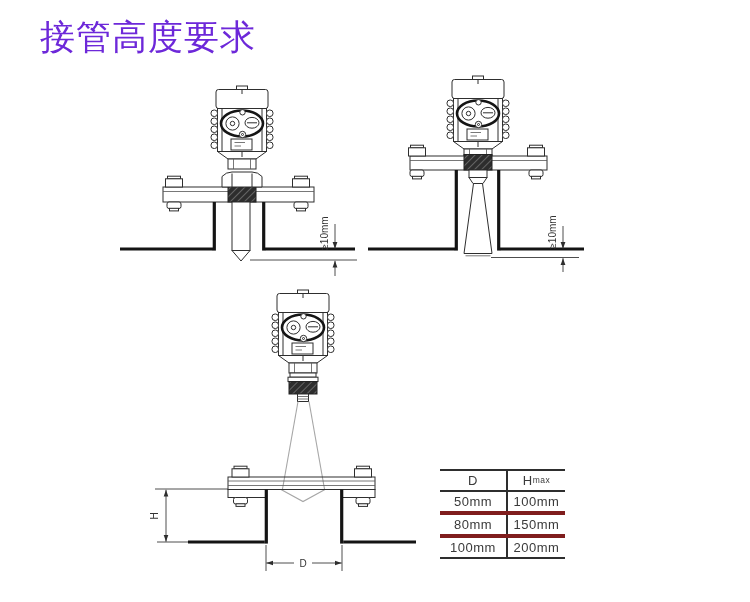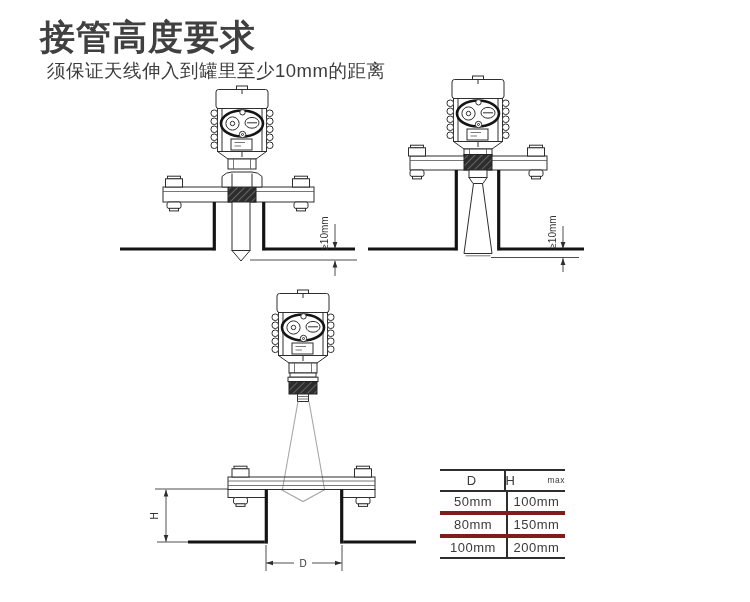--- a/index.html
+++ b/index.html
@@ -1,48 +1,47 @@
 <!DOCTYPE html>
 <html><head>
 <meta charset="utf-8">
 <style>
   html,body{margin:0;padding:0;background:#fff;}
   .page{position:relative;width:750px;height:602px;background:#fff;overflow:hidden;
         font-family:"Liberation Sans","DejaVu Sans",sans-serif;}
-  .page-title{position:absolute;left:40px;top:14px;margin:0;font-size:35px;font-weight:700;
-        letter-spacing:1px;color:#404040;}
+  .page-title{position:absolute;left:40px;top:14px;margin:0;font-size:35px;font-weight:400;
+        letter-spacing:1px;color:#6d28d9;}
   .page-subtitle{position:absolute;left:47px;top:58px;font-size:18.5px;color:#3c3c3c;letter-spacing:0.5px;}
   .drawings-svg{position:absolute;left:0;top:0;}
   
   .spec-table{position:absolute;left:440px;top:469px;width:125px;color:#3a3a3a;font-size:13px;
         border-top:2px solid #2e2e2e;border-bottom:2px solid #2e2e2e;}
   .t-row{display:flex;height:19px;align-items:center;}
   .t-row.sep{border-bottom:4px solid #7f1d1d;}
   .t-row.head{border-bottom:2px solid #2e2e2e;height:19px;}
   .t-c1{width:66px;border-right:2px solid #2e2e2e;text-align:center;height:100%;
         display:flex;align-items:center;justify-content:center;letter-spacing:0.5px;}
   .t-c2{flex:1;text-align:center;height:100%;display:flex;align-items:center;justify-content:center;letter-spacing:0.5px;}
-  .t-c2 sub, .t-c1 sub{font-size:8.5px;line-height:1;padding-left:32px;}
+  .t-c2 sub, .t-c1 sub{font-size:8.5px;line-height:1;}
   
   .ln{stroke:#2e2e2e;fill:none;stroke-width:1;}
   .lnf{stroke:#2e2e2e;fill:#fff;stroke-width:1;}
   .thin{stroke:#555;fill:none;stroke-width:0.8;}
   .thick{stroke:#141414;fill:none;stroke-width:3.2;}
   .ext{stroke:#3a3a3a;fill:none;stroke-width:0.9;}
   .arr{fill:#2e2e2e;stroke:none;}
   .dimtxt{font-family:"Liberation Sans","DejaVu Sans",sans-serif;font-size:10px;fill:#333;}
   .horn{stroke:#a6a6a6;fill:none;stroke-width:1.1;}
 </style>
 </head>
 <body>
 
 <div class="page">
 
   <h1 class="page-title">接管高度要求</h1>
-  <div class="page-subtitle">须保证天线伸入到罐里至少10mm的距离</div>
 
   <svg class="drawings-svg" width="750" height="602" viewBox="0 0 750 602">
     <defs>
       <pattern id="thr" width="5" height="5" patternUnits="userSpaceOnUse" patternTransform="rotate(45)">
         <rect width="5" height="5" fill="#2d2d2d"></rect>
         <line x1="0" y1="0" x2="0" y2="5" stroke="#7d7d7d" stroke-width="1.4"></line>
       </pattern>
 
       <g id="sensorHead">
         <rect class="lnf" x="-5.5" y="0" width="11" height="3.5"></rect>

